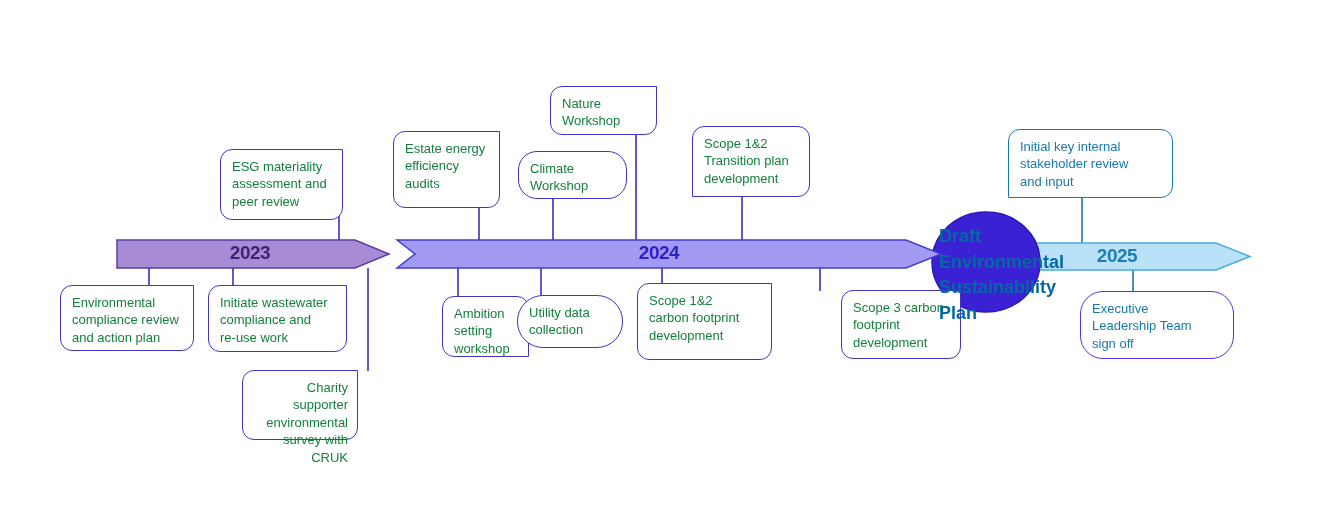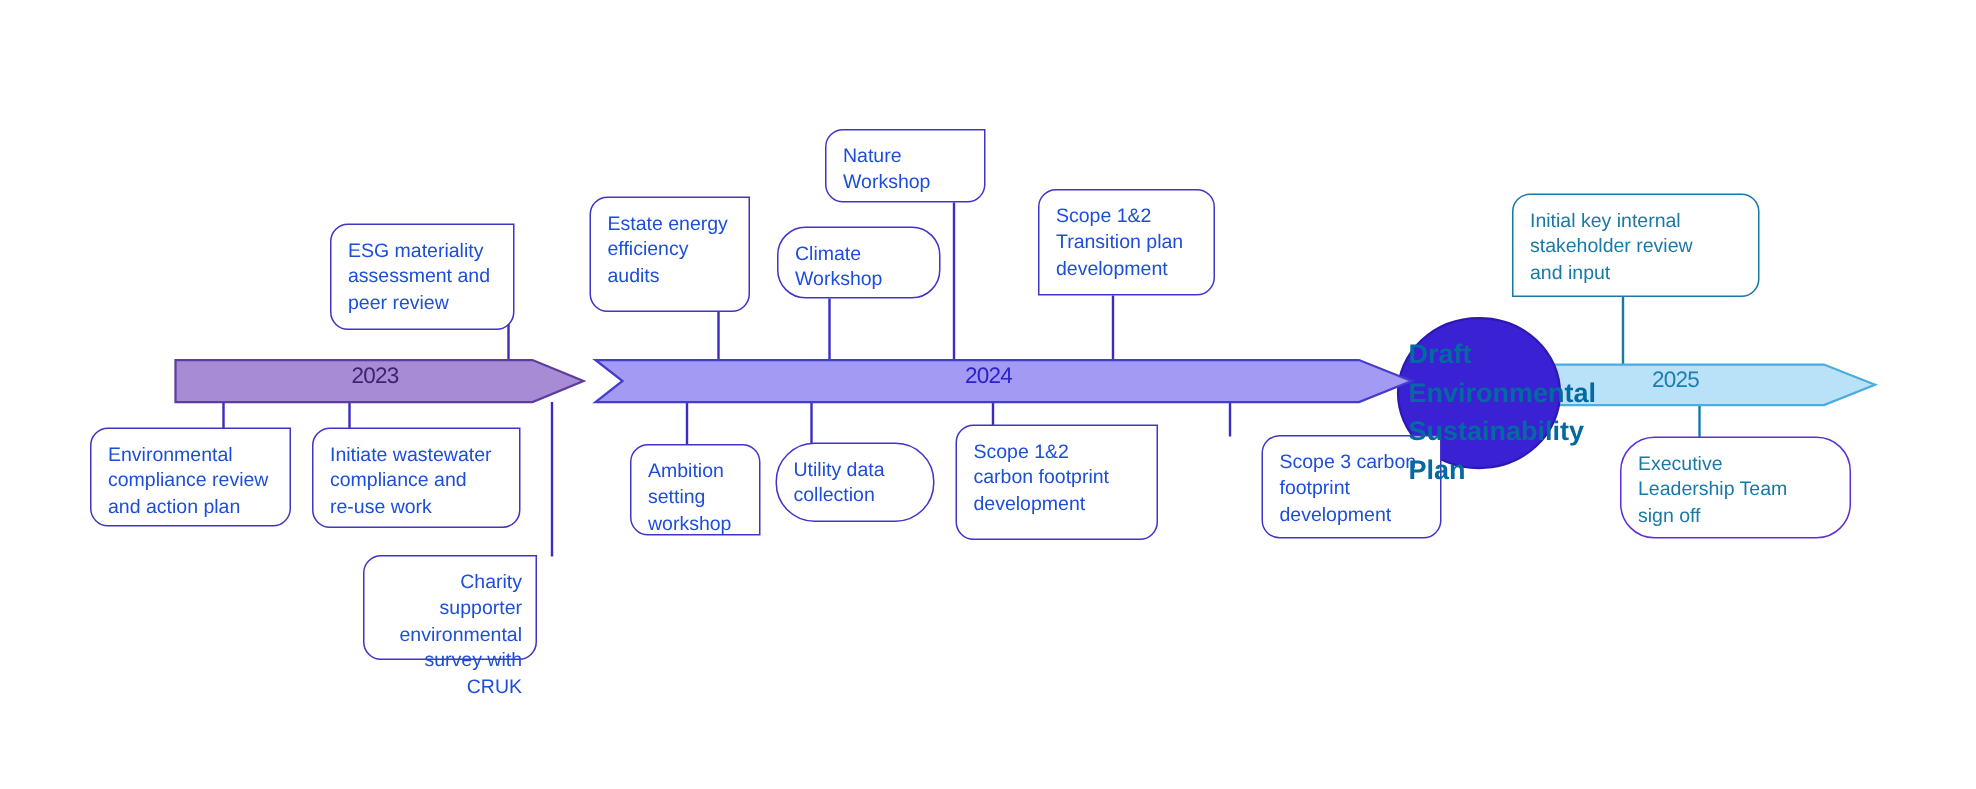--- a/index.html
+++ b/index.html
@@ -10,48 +10,48 @@
   .layer{position:absolute;left:0;top:0;}
   .connector{stroke:#3c2cc2;stroke-width:1.6;}
   .connector.teal{stroke:#1879a9;}
   .arrow-2023{stroke:#5b3d9e;stroke-width:1.5;}
   .arrow-2024{stroke:#453ccd;stroke-width:1.5;}
   .arrow-2025{stroke:#4aace0;stroke-width:1.5;}
   .milestone-ellipse{stroke:#2c18b4;stroke-width:1.5;}
 
   .box{
     position:absolute;background:#ffffff;border:1.5px solid #4134c6;border-radius:12px;
-    color:#1d4ed8;font-size:13px;line-height:1.34;font-weight:400;
+    color:#15803d;font-size:13px;line-height:1.34;font-weight:400;
     padding:8px 9px 7px 11px;white-space:pre-line;box-sizing:border-box;z-index:2;
   }
   .sharp-tr{border-top-right-radius:0;}
   .sharp-tl{border-top-left-radius:0;}
-  .sharp-br{border-bottom-right-radius:0;}
+  .sharp-br{border-bottom-right-radius:0;margin-left:22px;}
   .sharp-bl{border-bottom-left-radius:0;}
   .teal-box{border-color:#1879a9;color:#1879a9;}
   .exec-box{border-color:#5c2fd8;color:#1879a9;border-radius:23px;}
 
   .b-esg{left:220px;top:149px;width:123px;height:71px;}
   .b-env{left:60px;top:285px;width:134px;height:66px;}
   .b-initiate{left:208px;top:285px;width:139px;height:67px;}
   .b-charity{left:242px;top:370px;width:116px;height:70px;text-align:right;}
   .b-estate{left:393px;top:131px;width:107px;height:77px;}
   .b-climate{left:518px;top:151px;width:109px;height:48px;border-radius:19px;}
   .b-nature{left:550px;top:86px;width:107px;height:49px;}
   .b-ambition{left:420px;top:296px;width:87px;height:61px;}
   .b-utility{left:517px;top:295px;width:106px;height:53px;border-radius:26px;}
   .b-scope12c{left:637px;top:283px;width:135px;height:77px;}
   .b-scope12t{left:692px;top:126px;width:118px;height:71px;}
   .b-scope3{left:841px;top:290px;width:120px;height:69px;}
   .b-initial{left:1008px;top:129px;width:165px;height:69px;}
   .b-exec{left:1080px;top:291px;width:154px;height:68px;}
 
   .year-label{
-    position:absolute;width:140px;text-align:center;font-weight:normal;
-    font-size:15px;letter-spacing:-0.5px;z-index:3;
+    position:absolute;width:140px;text-align:center;font-weight:bold;
+    font-size:19px;letter-spacing:-0.5px;z-index:3;
   }
   .y-2023{left:180px;top:242px;color:#3e2473;}
   .y-2024{left:589px;top:242px;color:#2c22c9;}
   .y-2025{left:1047px;top:245px;color:#1b7fb0;}
 
   .milestone-label{
     position:absolute;left:939px;top:224px;width:100px;z-index:4;
     color:#0369a1;font-weight:bold;font-size:18px;line-height:1.42;white-space:pre-line;
   }
 </style>

